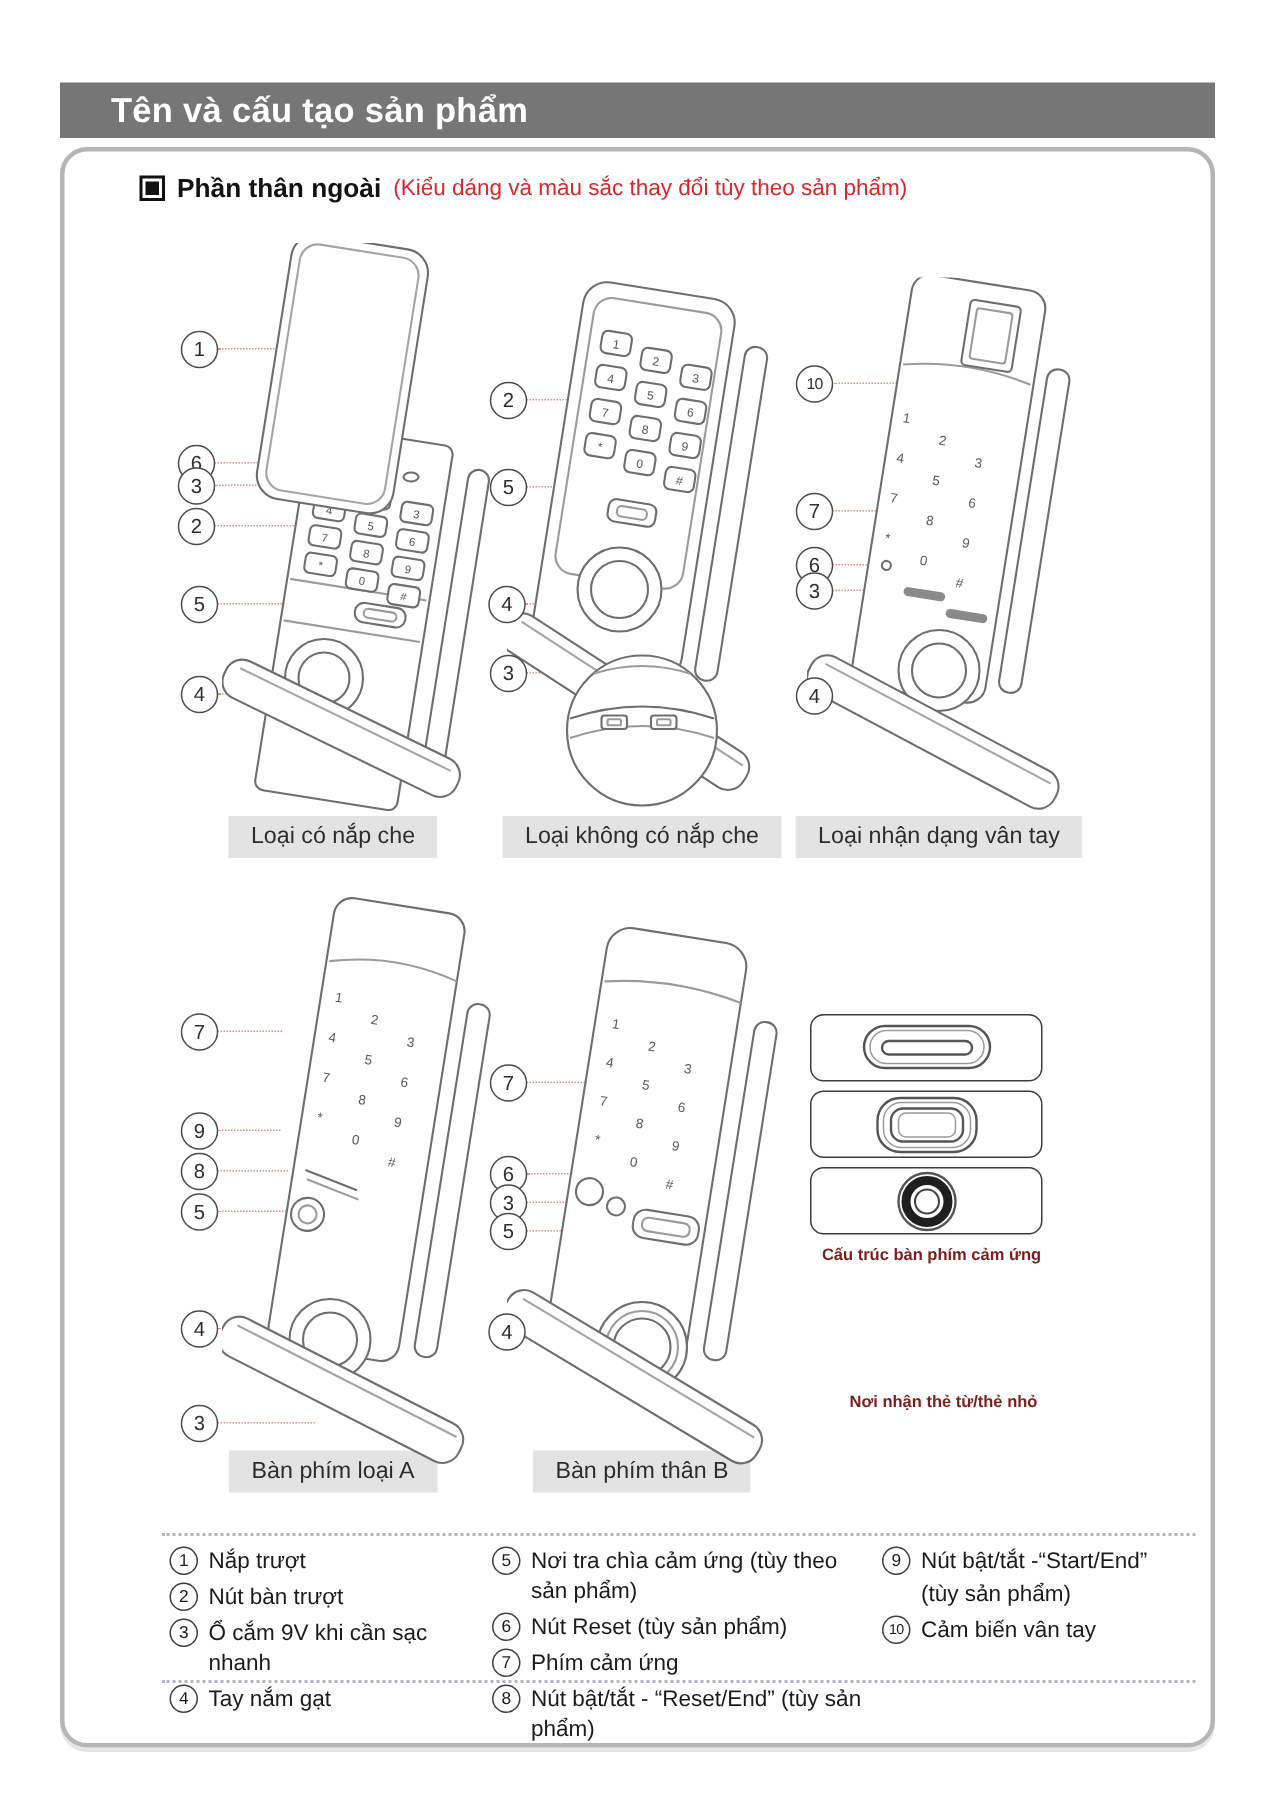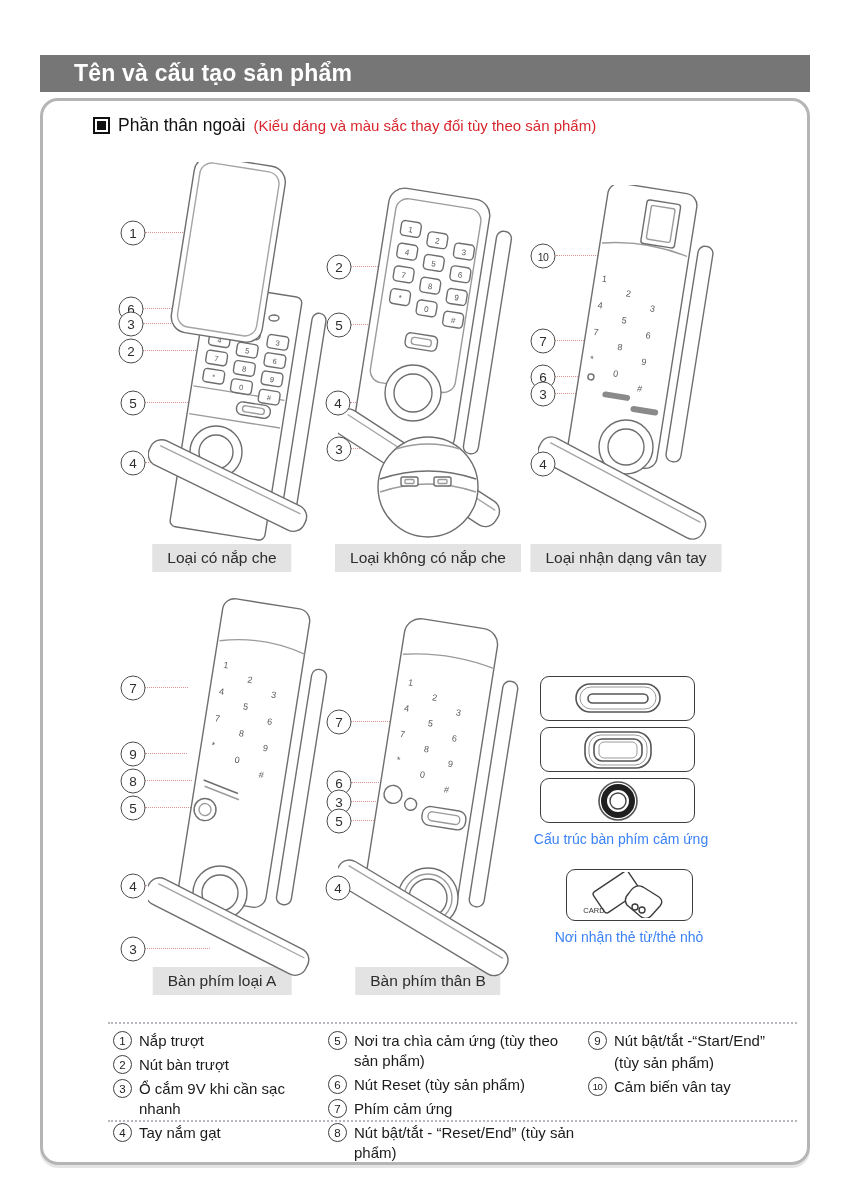--- a/index.html
+++ b/index.html
@@ -8,33 +8,33 @@
   .header-bar{position:absolute;left:40px;top:55px;width:770px;height:37px;
         background:#767676;color:#fff;font-weight:bold;font-size:23px;line-height:37px;
         padding-left:34px;box-sizing:border-box;letter-spacing:0.2px;}
   .content-box{position:absolute;left:40px;top:98px;width:770px;height:1067px;
         border:3px solid #b5b5b5;border-radius:18px;box-sizing:border-box;
         box-shadow:0 3px 0 rgba(0,0,0,0.10);}
   .section-line{position:absolute;left:93px;top:115px;display:flex;align-items:center;gap:8px;}
   .sq{width:17px;height:17px;border:2px solid #111;box-sizing:border-box;
       display:flex;align-items:center;justify-content:center;}
   .sq-in{width:9px;height:9px;background:#111;}
-  .st{font-size:17.5px;font-weight:normal;color:#111;}
+  .st{font-size:17.5px;font-weight:bold;color:#111;}
   .sn{font-size:15px;color:#d9262e;text-align:right;}
   svg.lock{position:absolute;z-index:2;}
   .co{position:absolute;width:25px;height:25px;border:1.5px solid #4c4c4c;border-radius:50%;
       background:#fff;font-size:13.5px;color:#2e2e2e;display:flex;align-items:center;
       justify-content:center;transform:translate(-50%,-50%);z-index:4;box-sizing:border-box;}
   .co.ten{font-size:10.5px;letter-spacing:-0.5px;}
   .ll{position:absolute;height:0;border-top:1.6px dotted #dc9191;z-index:1;}
   .badge{position:absolute;transform:translateX(-50%);background:#e3e3e3;color:#2d2d2d;
       font-size:15.5px;padding:5px 15px;white-space:nowrap;}
   .panel-box{position:absolute;border:1.7px solid #3d3d3d;border-radius:9px;background:#fff;
       display:flex;align-items:center;justify-content:center;box-sizing:border-box;}
-  .caption{position:absolute;transform:translateX(-50%);font-size:14px;color:#3b82f6;white-space:nowrap;}
+  .caption{position:absolute;transform:translateX(-50%);font-size:11px;color:#7f1d1d;white-space:nowrap;font-weight:bold;}
   .lg-line{position:absolute;height:0;border-top:2px dotted #b6b6bf;}
   .lg-col{position:absolute;font-size:15px;color:#1b1b1b;}
   .lg-item{display:flex;align-items:flex-start;margin-bottom:4px;line-height:20px;}
   .lg-num{flex:0 0 auto;width:19px;height:19px;border:1.3px solid #3f3f3f;border-radius:50%;
       font-size:11.5px;display:flex;align-items:center;justify-content:center;margin-right:7px;
       margin-top:0;box-sizing:border-box;background:#fff;}
   .lg-num.ten{font-size:9.5px;letter-spacing:-0.5px;}
   .lg-cont{margin-left:26px;line-height:20px;margin-top:-2px;margin-bottom:4px;}
 </style>
 </head>
@@ -358,33 +358,20 @@
   </div>
   <div class="panel-box" style="left:540px;top:778px;width:155px;height:45px">
     <svg width="120" height="42" viewBox="0 0 120 42">
       <circle cx="60" cy="21" r="19" fill="none" stroke="#555" stroke-width="1.6"></circle>
       <circle cx="60" cy="21" r="14" fill="none" stroke="#1f1f1f" stroke-width="6"></circle>
       <circle cx="60" cy="21" r="8" fill="#fff" stroke="#444" stroke-width="1.4"></circle>
     </svg>
   </div>
   <div class="caption" style="left:621px;top:831px">Cấu trúc bàn phím cảm ứng</div>
 
-  <div class="panel-box" style="left:566px;top:869px;width:127px;height:52px">
-    <svg width="121" height="46" viewBox="0 0 121 46">
-      <g stroke="#3c3c3c" fill="#fff" stroke-width="1.4">
-        <g transform="translate(48,19) rotate(-34)">
-            <rect x="-22" y="-12" width="42" height="25" rx="3"></rect>
-          </g>
-        <path d="M60,21 q6,-10 14,-6 l16,10 q5,4 1,9 l-9,10 q-5,5 -11,0 l-13,-11 q-4,-6 2,-12 z"></path>
-        <circle cx="66" cy="35" r="3"></circle>
-        <circle cx="73" cy="38" r="3"></circle>
-      </g>
-      <text x="25" y="41" font-size="7.5" fill="#333" text-anchor="middle" font-family="Liberation Sans, sans-serif">CARD</text>
-    </svg>
-  </div>
   <div class="caption" style="left:629px;top:929px">Nơi nhận thẻ từ/thẻ nhỏ</div>
 
   <div class="lg-line" style="left:108px;top:1022px;width:689px"></div>
   <div class="lg-line" style="left:108px;top:1120px;width:689px"></div>
 
   <div class="lg-col" style="left:113px;top:1031px;width:212px">
     <div class="lg-item">
       <span class="lg-num">1</span>
       <span>Nắp trượt</span>
     </div>

